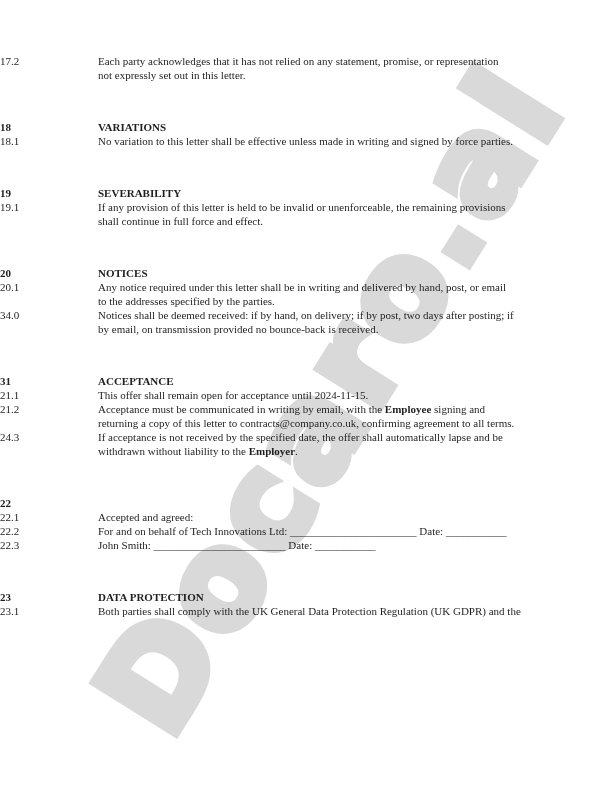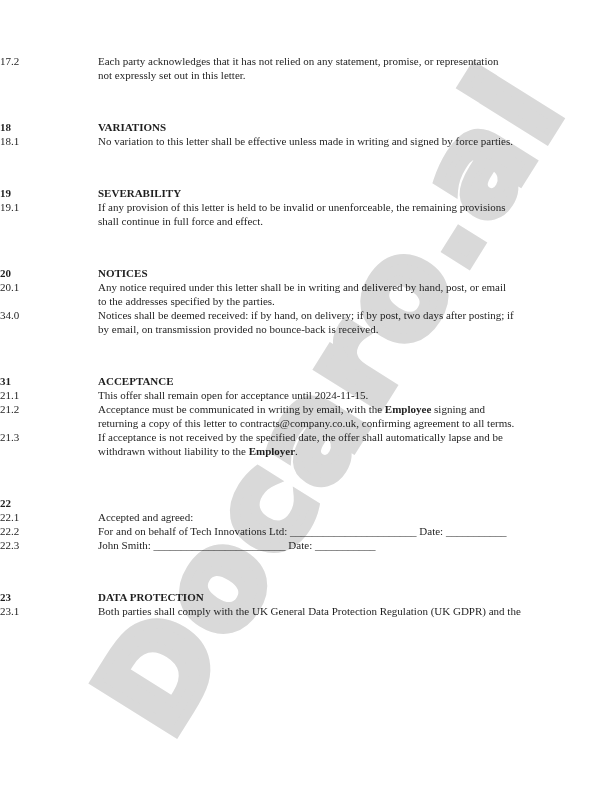--- a/index.html
+++ b/index.html
@@ -119,21 +119,21 @@
       <div class="body"><span>This offer shall remain open for acceptance until 2024-11-15.</span></div>
     </div>
 
     <div class="row clause">
       <div class="num">21.2</div>
       <div class="body"><span>Acceptance must be communicated in writing by email, with the </span><b>Employee</b><span> signing and
 returning a copy of this letter to contracts@company.co.uk, confirming agreement to all terms.</span></div>
     </div>
 
     <div class="row clause">
-      <div class="num">21.3</div>
+      <div class="num">24.3</div>
       <div class="body"><span>If acceptance is not received by the specified date, the offer shall automatically lapse and be
 withdrawn without liability to the </span><b>Employer</b><span>.</span></div>
     </div>
 
     <div class="row heading">
       <div class="num">22</div>
     </div>
 
     <div class="row clause">
       <div class="num">22.1</div>

